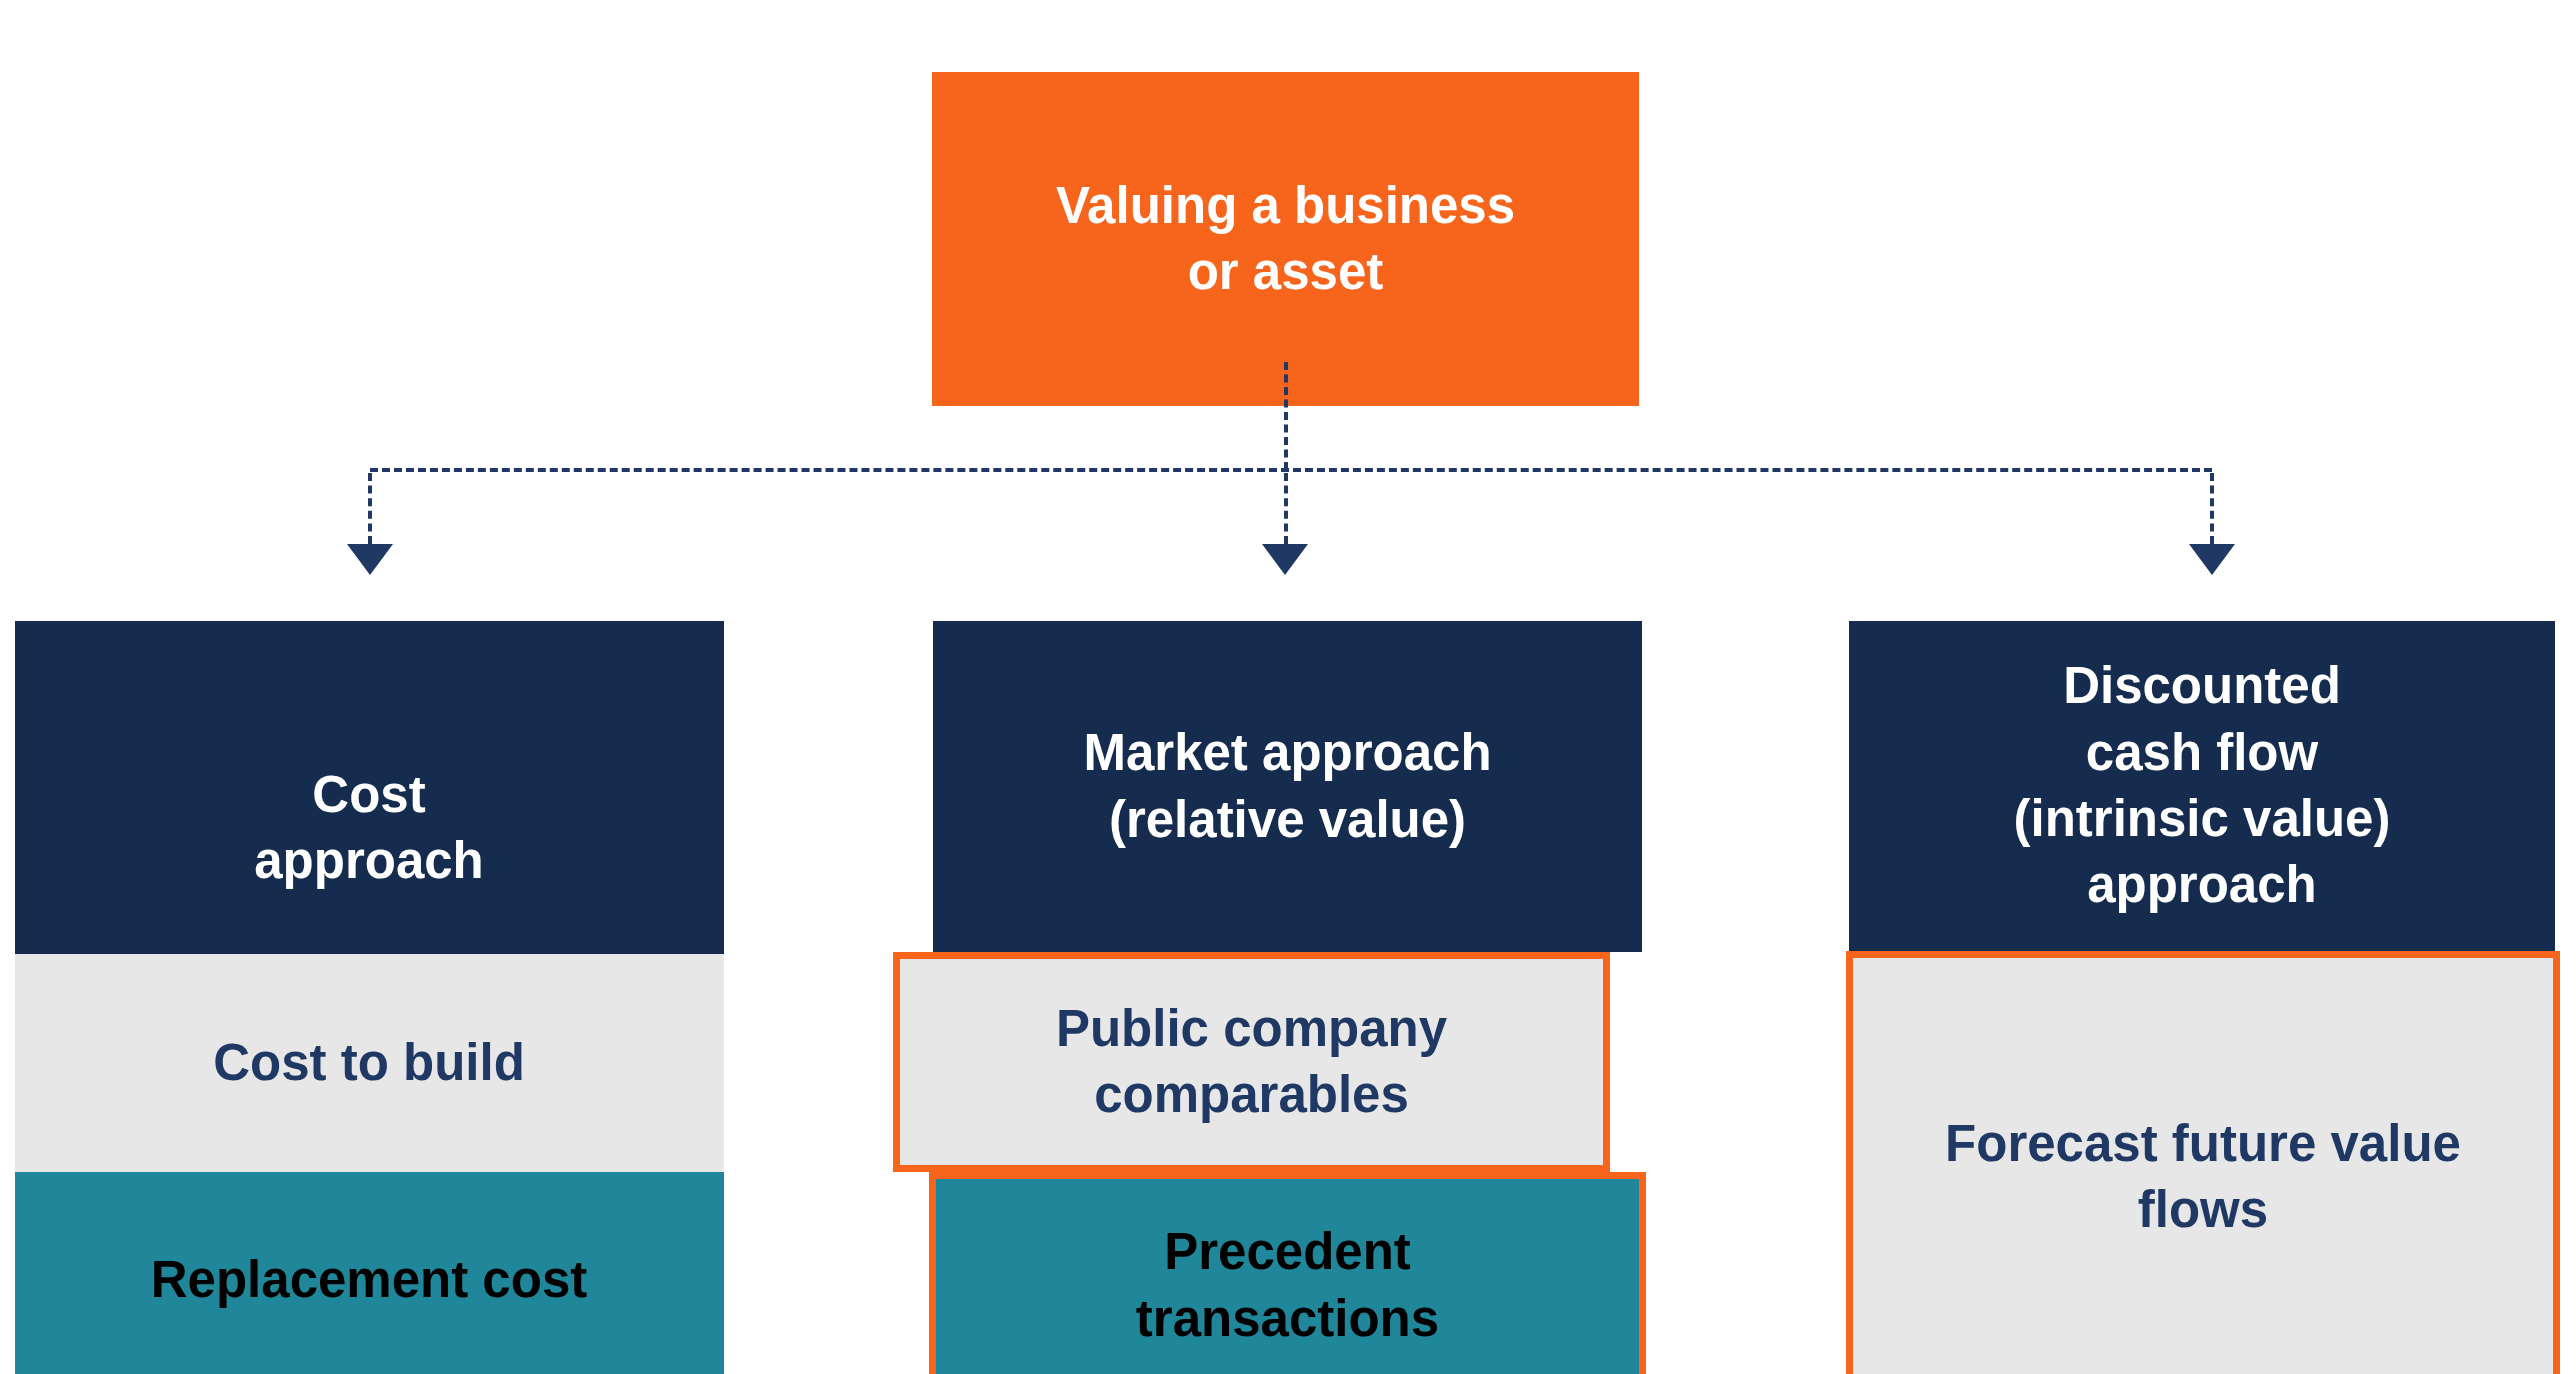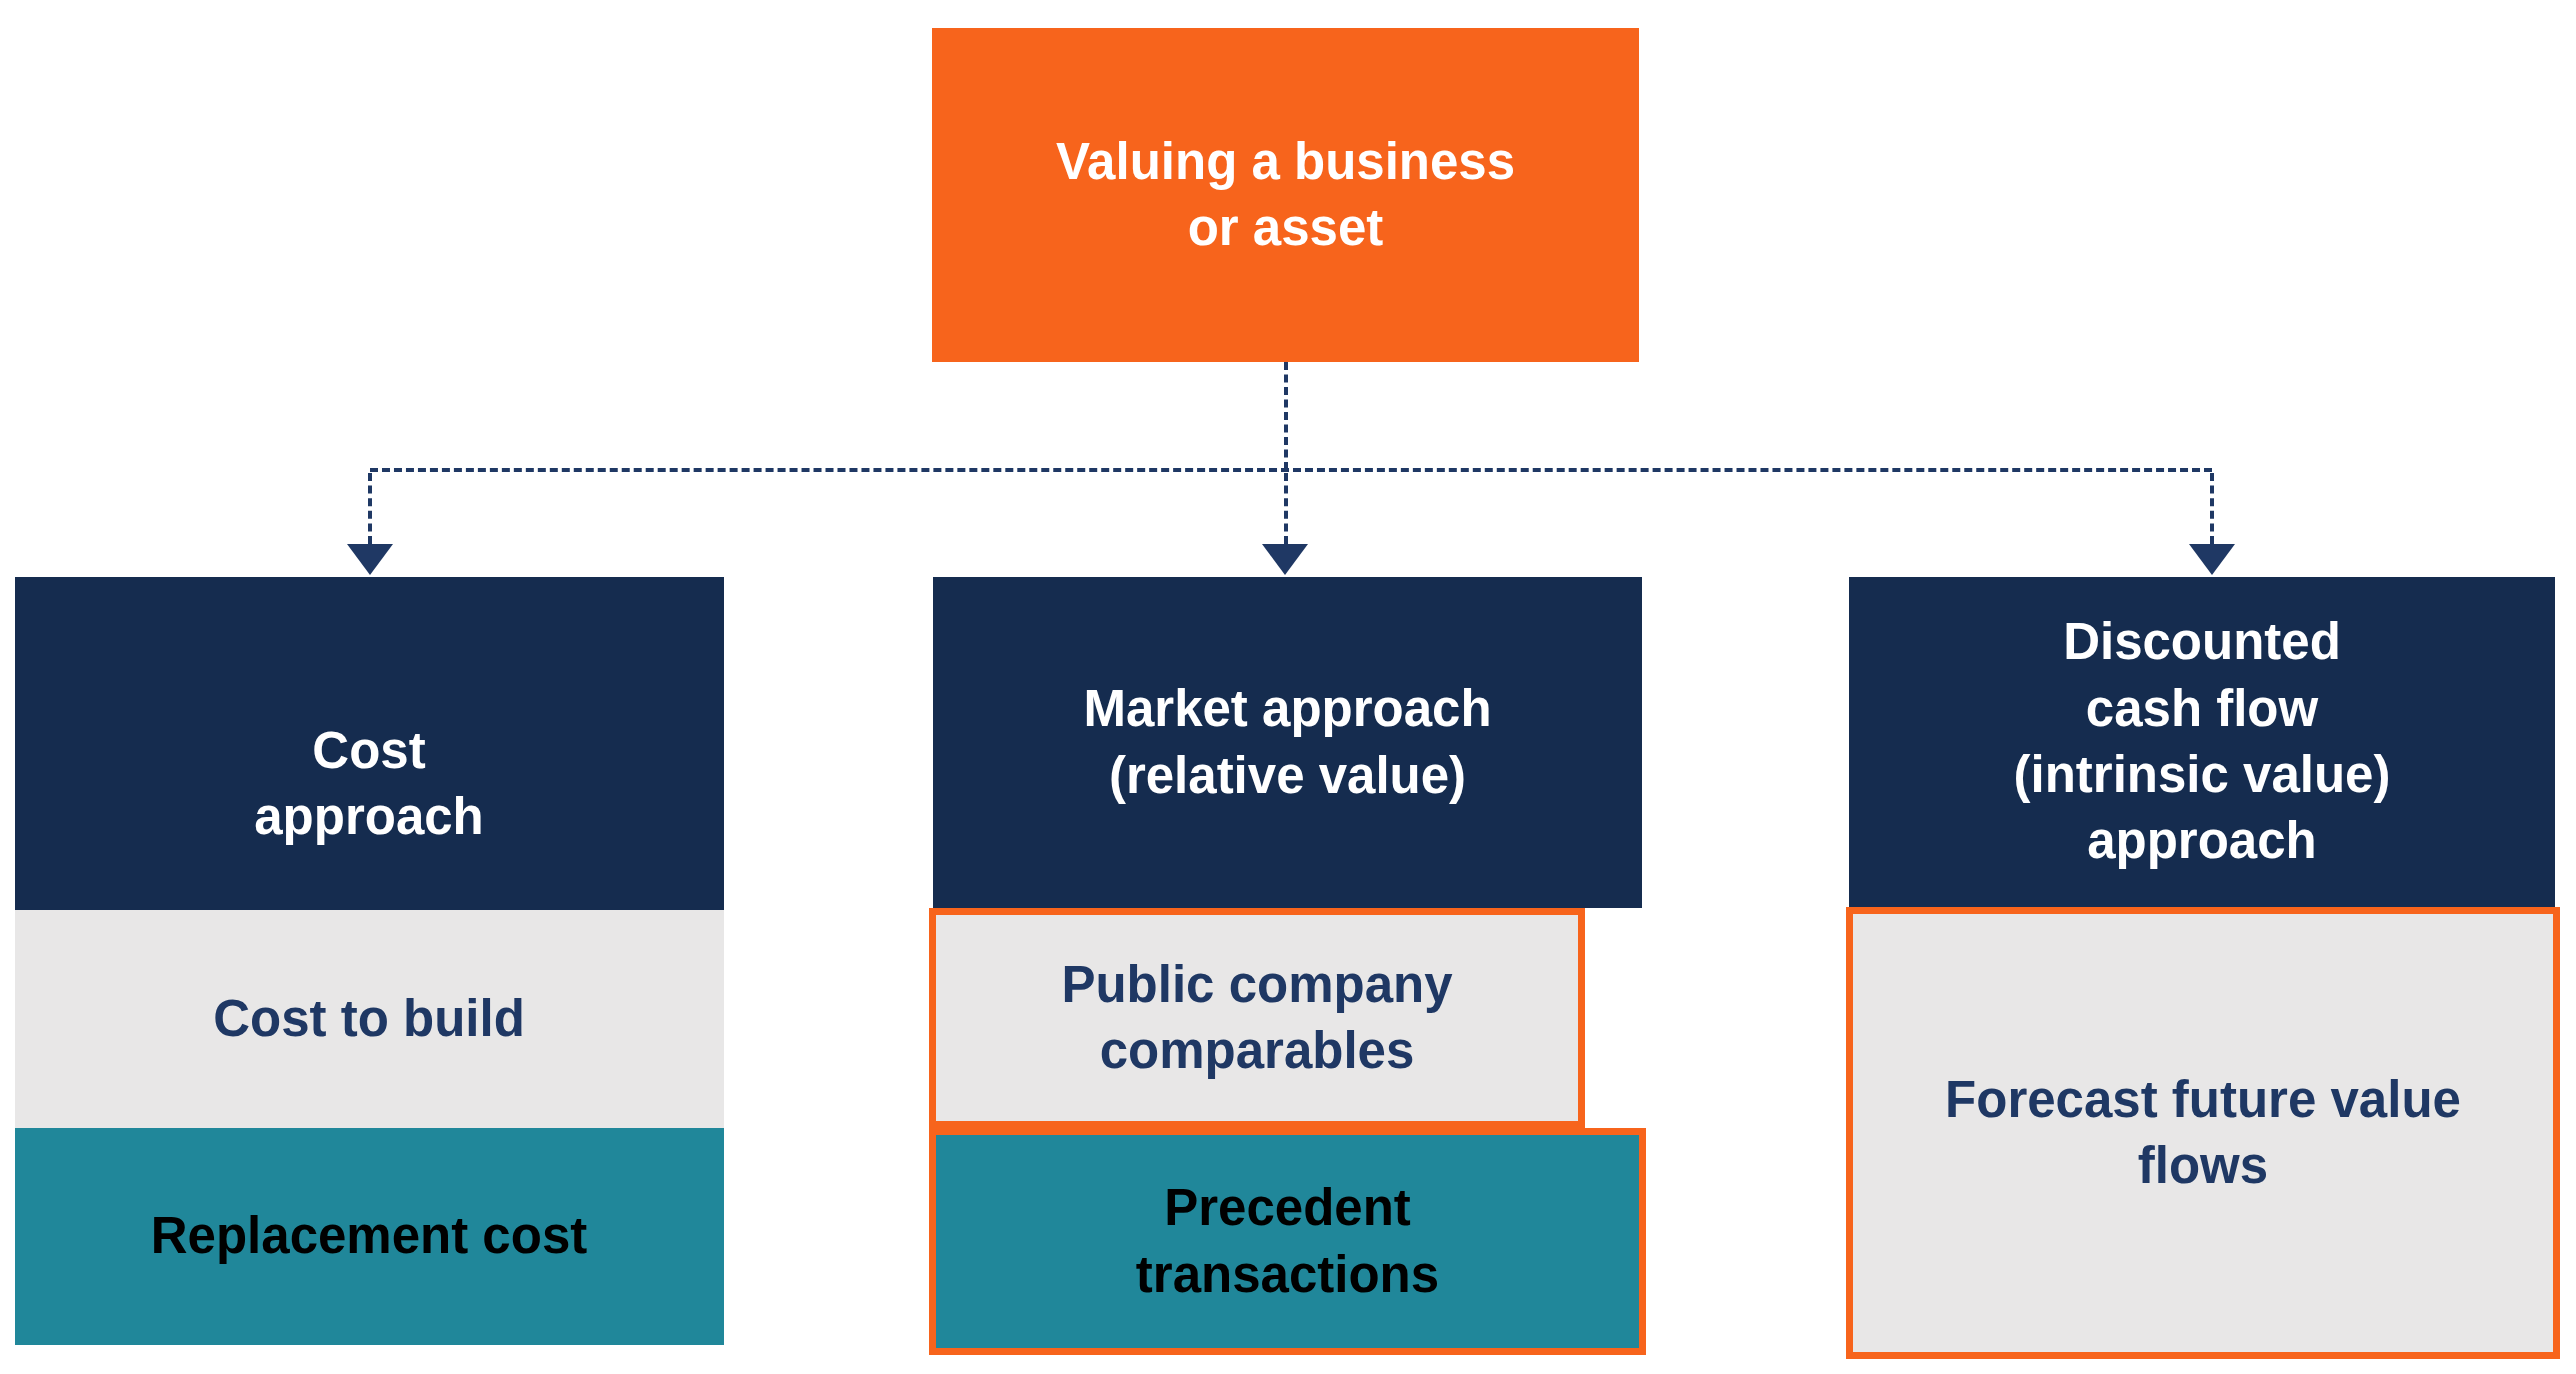--- a/index.html
+++ b/index.html
@@ -12,20 +12,21 @@
   .box {
     position: absolute;
     display: flex;
     align-items: center;
     justify-content: center;
     text-align: center;
     font-weight: 700;
     font-size: 51px;
     line-height: 1.3;
     white-space: pre-line;
+    margin-top: 44px;
   }
   .orange-bg { background: #F7641C; color: #ffffff; }
   .navy-bg   { background: #152C4F; color: #ffffff; }
   .gray-bg   { background: #E8E7E7; color: #1F3864; }
   .teal-bg   { background: #20879A; color: #000000; }
   .bordered  { border: 7.7px solid #F7641C; box-sizing: border-box; }
   .dash-h {
     position: absolute;
     border-top: 4.8px dashed #1F3864;
     height: 0;
@@ -60,21 +61,21 @@
   <div class="arrow-down" style="left:1262px; top:544px;"></div>
   <div class="arrow-down" style="left:2189px; top:544px;"></div>
 
   <div class="box navy-bg" style="left:14.5px; top:577px; width:709px; height:414px;">Cost
 approach</div>
   <div class="box gray-bg" style="left:14.5px; top:910px; width:709px; height:218px;text-align:right;">Cost to build</div>
   <div class="box teal-bg" style="left:14.5px; top:1128px; width:709px; height:217px;">Replacement cost</div>
 
   <div class="box navy-bg" style="left:933px; top:577px; width:709px; height:331px;">Market approach
 (relative value)</div>
-  <div class="box gray-bg bordered" style="left:929px; top:908px; width:656px; height:220px;">Public company
+  <div class="box gray-bg bordered" style="left:893px; top:908px; width:717px; height:220px;">Public company
 comparables</div>
   <div class="box teal-bg bordered" style="left:929px; top:1128px; width:717px; height:227px;">Precedent
 transactions</div>
 
   <div class="box navy-bg" style="left:1849px; top:577px; width:706px; height:330px;">Discounted
 cash flow
 (intrinsic value)
 approach</div>
   <div class="box gray-bg bordered" style="left:1846px; top:907px; width:714px; height:452px;">Forecast future value
 flows</div>

